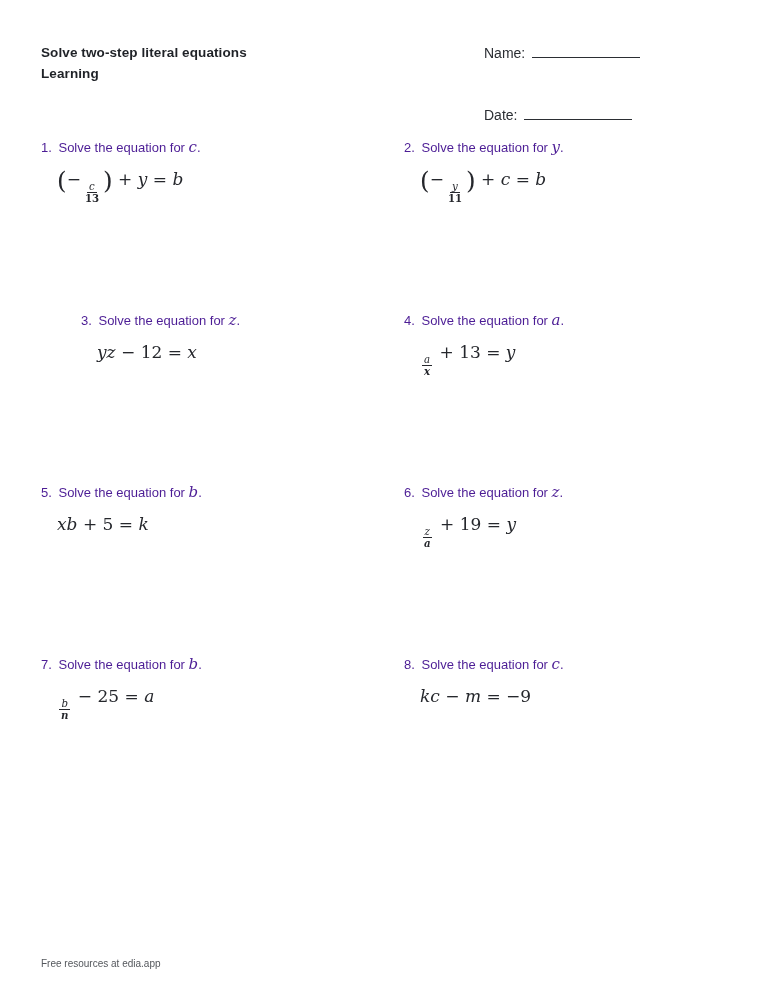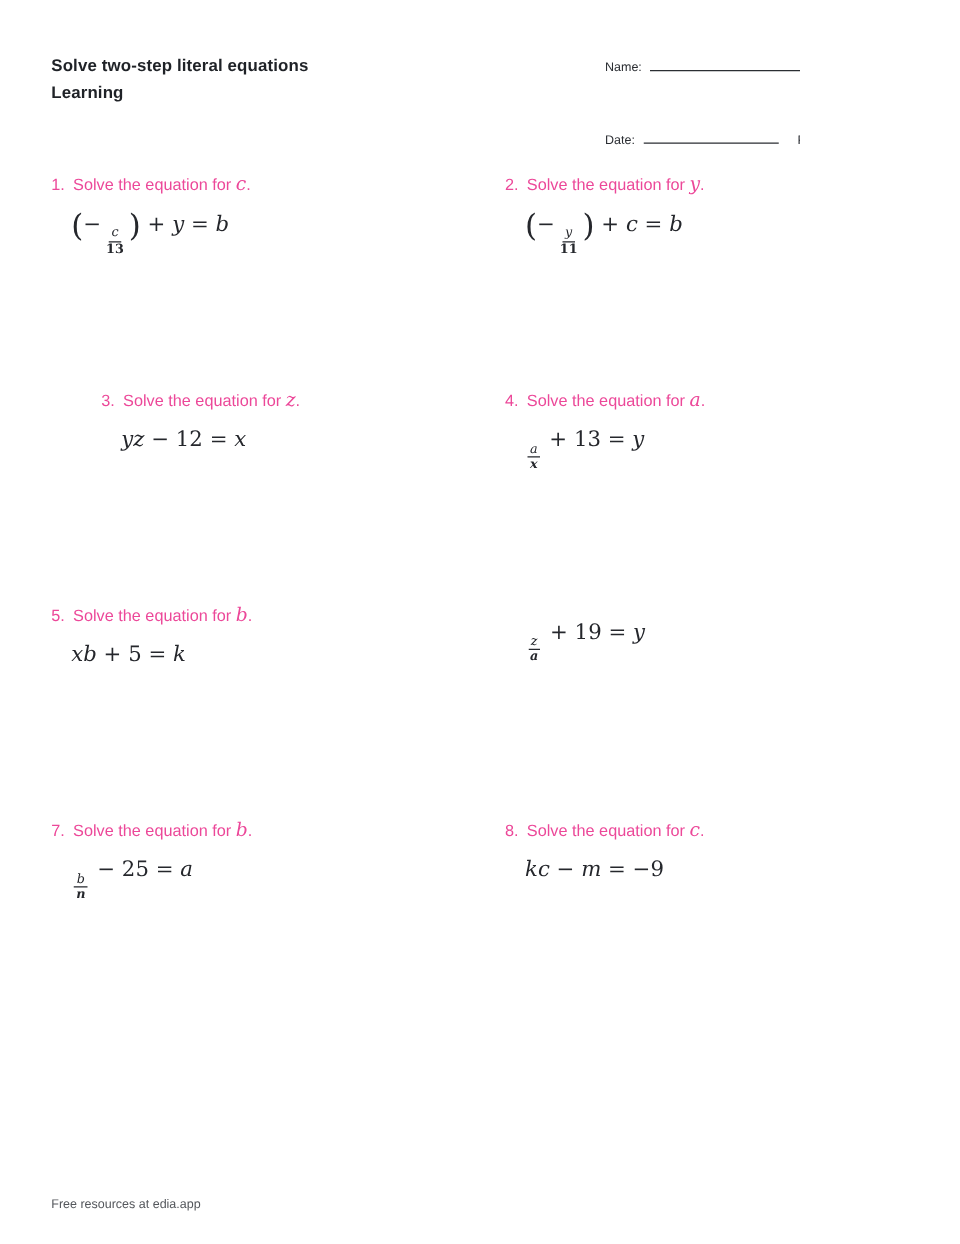--- a/index.html
+++ b/index.html
@@ -13,35 +13,35 @@
     overflow:hidden;
   }
 
   
   .title-block { position:absolute; left:41px; top:42px; }
   .title-line {
     font-size:13.5px; font-weight:bold; line-height:21px; color:#1f2227;
     letter-spacing:0.1px;
   }
 
-  .fields { position:absolute; left:484px; top:45px; font-size:10px; color:#2b2e33; }
+  .fields { position:absolute; left:484px; top:45px; font-size:14px; color:#2b2e33; }
   .field-row { display:flex; align-items:baseline; height:12px; margin-bottom:10px; }
   .field-label { flex:none; }
   .field-line {
     display:inline-block; border-bottom:1.5px solid #2b2e33;
     height:12px; margin-left:7px;
   }
   .line-name   { width:200px; }
   .line-date   { width:108px; }
   .line-period { width:44px; }
   .period-label { margin-left:15px;margin-top:40px; }
 
   
   .problem { position:absolute; width:330px; }
-  .prompt-line { font-size:13px; color:#ec4899; }
+  .prompt-line { font-size:13px; color:#4c1d95; }
   .prompt-number { margin-right:3px; }
   .math-var { font-family:"DejaVu Serif", serif; font-style:italic; font-size:15px; }
 
   .equation {
     font-family:"DejaVu Serif", serif;
     font-size:17px; color:#25272c;
     margin-top:13px; margin-left:16px;
     white-space:pre;
   }
   .equation .var { font-style:italic; }
@@ -128,20 +128,25 @@
   <div class="problem p5">
     <div class="prompt-line">
       <span class="prompt-number">5.</span>
       <span>Solve the equation for</span>
       <span class="math-var">b</span><span>.</span>
     </div>
     <div class="equation"><span class="var">x</span><span class="var">b</span><span> </span><span>+</span><span> </span><span>5</span><span> </span><span>=</span><span> </span><span class="var">k</span></div>
   </div>
 
   <div class="problem p6">
+    <div class="prompt-line">
+      <span class="prompt-number">6.</span>
+      <span>Solve the equation for</span>
+      <span class="math-var">z</span><span>.</span>
+    </div>
     <div class="equation"><span class="frac"><span class="num-row"><span class="var">z</span></span><span class="den-row"><span class="var">a</span></span></span><span> </span><span>+</span><span> </span><span>1</span><span>9</span><span> </span><span>=</span><span> </span><span class="var">y</span></div>
   </div>
 
   <div class="problem p7">
     <div class="prompt-line">
       <span class="prompt-number">7.</span>
       <span>Solve the equation for</span>
       <span class="math-var">b</span><span>.</span>
     </div>
     <div class="equation"><span class="frac"><span class="num-row"><span class="var">b</span></span><span class="den-row"><span class="var">n</span></span></span><span> </span><span>−</span><span> </span><span>2</span><span>5</span><span> </span><span>=</span><span> </span><span class="var">a</span></div>

